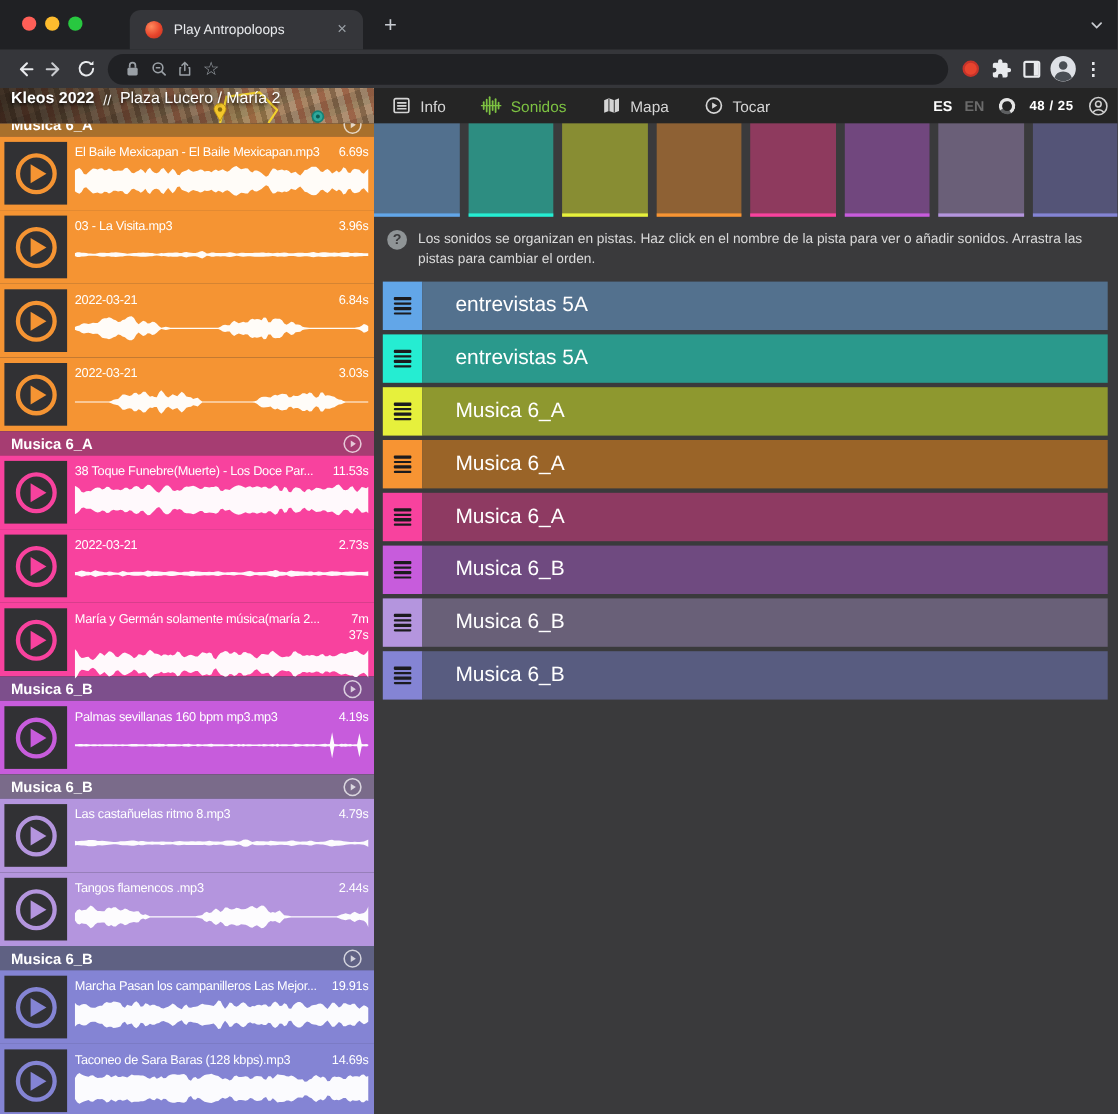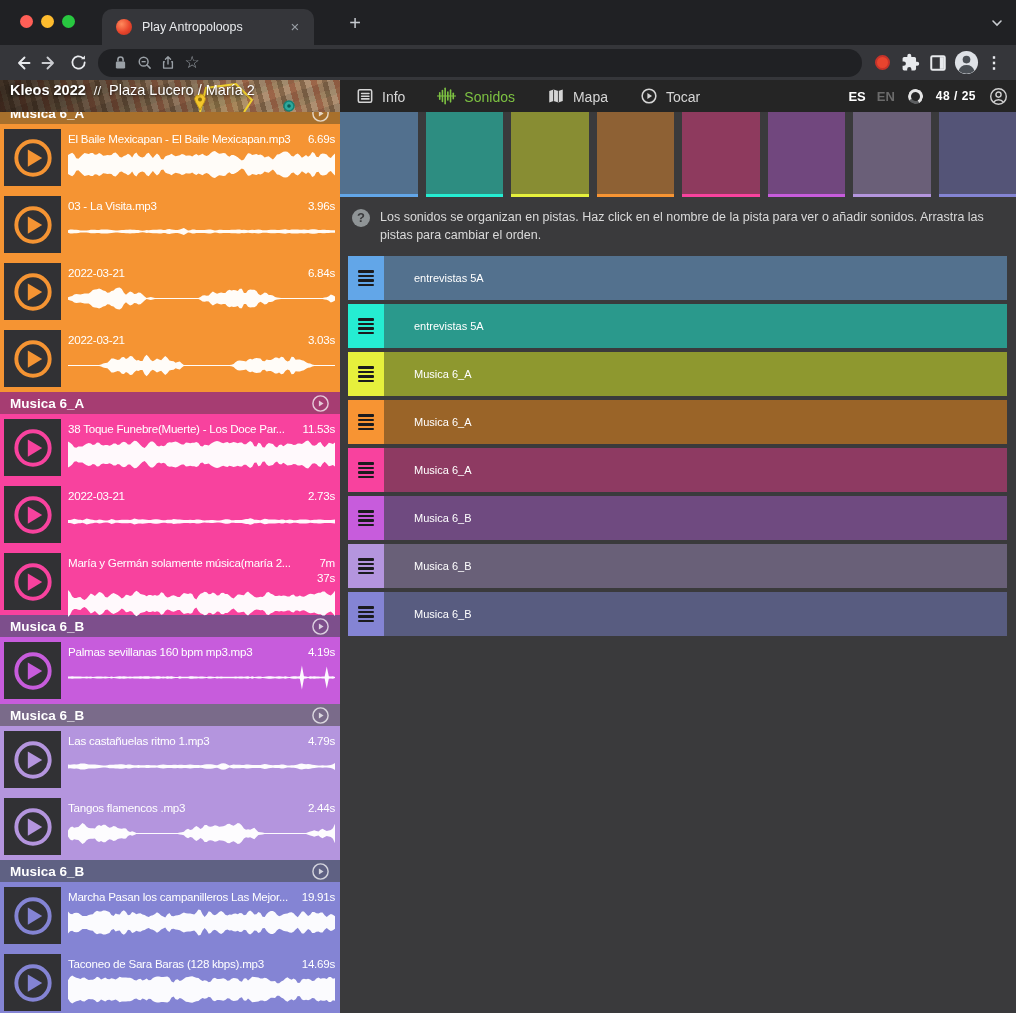--- a/index.html
+++ b/index.html
@@ -4,21 +4,21 @@
 <style>
   * { box-sizing: border-box; margin: 0; padding: 0; }
   html,body { width:1016px; height:1013px; overflow:hidden; }
   body { font-family:"Liberation Sans", sans-serif; background:#3A3A3C; color:#fff; }
 
   
   .tabstrip { position:relative; height:45px; background:#202124; }
   .traffic { position:absolute; top:15px; left:20px; display:flex; gap:8px; }
   .light { width:13px; height:13px; border-radius:50%; }
   .light.red{ background:#ff5f57; } .light.yellow{ background:#febc2e; } .light.green{ background:#28c840; }
-  .tab { position:absolute; left:102px; bottom:0; width:212px; height:36px; background:#35363a;
+  .tab { position:absolute; left:118px; bottom:0; width:212px; height:36px; background:#35363a;
          border-radius:10px 10px 0 0; display:flex; align-items:center; padding:0 10px 0 14px; }
   .favicon { width:16px; height:16px; border-radius:50%;
              background:radial-gradient(circle at 35% 32%, #ff8a5c 0%, #e8452c 55%, #b53220 100%); flex:none; }
   .tab-title { flex:1; font-size:12.5px; color:#e8eaed; margin-left:10px; white-space:nowrap; overflow:hidden; }
   .tab-close { color:#9aa0a6; font-size:15px; width:18px; height:18px; line-height:17px; text-align:center; border-radius:50%; cursor:pointer; }
   .newtab { position:absolute; left:344px; top:13px; width:22px; height:22px; color:#c7cbd1; font-size:20px;
             line-height:20px; text-align:center; cursor:pointer; }
   .tab-chev { position:absolute; right:12px; top:16px; color:#c9ccd1; }
 
   .toolbar { height:35px; background:#35363a; display:flex; align-items:center; padding:0 8px; }
@@ -77,21 +77,21 @@
   .swatches { display:flex; gap:8px; height:85px; }
   .swatch { flex:1; border-bottom:3px solid transparent; cursor:pointer; }
   .hint { display:flex; gap:10px; padding:11px 14px 10px 12px; color:#dadada; font-size:12.5px; line-height:1.45; }
   .hint .q { width:18px; height:18px; border-radius:50%; background:#8f9496; color:#3a3a3c; font-weight:bold; font-size:13px;
              display:flex; align-items:center; justify-content:center; flex:none; margin-top:1px; }
   .hint .txt { max-width:648px; }
   .tracks { display:flex; flex-direction:column; gap:4px; margin:2px 9px 0 8px; }
   .track-row { display:flex; height:44px; cursor:pointer; }
   .track-grip { width:36px; flex:none; display:flex; flex-direction:column; align-items:center; justify-content:center; gap:2px; cursor:grab; }
   .track-grip i { display:block; width:16px; height:2.5px; background:#1b1b1e; border-radius:1px; }
-  .track-name-area { flex:1; display:flex; align-items:center; padding-left:30px; font-size:11px; color:#fff; }
+  .track-name-area { flex:1; display:flex; align-items:center; padding-left:30px; font-size:19px; color:#fff; }
 </style>
 </head>
 <body>
 
 <div class="tabstrip">
   <div class="traffic">
     <span class="light red"></span>
     <span class="light yellow"></span>
     <span class="light green"></span>
   </div>
@@ -439,21 +439,21 @@
     <div class="clip" style="background:#B495DE">
       <button class="play">
             <svg width="46" height="46" viewBox="0 0 40 40">
               <circle cx="20" cy="20" r="14.5" fill="none" stroke="#B495DE" stroke-width="3.4"></circle>
               <path d="M15.5 12.5 L28 20 L15.5 27.5 Z" fill="#B495DE"></path>
             </svg>
           </button>
       <div class="clip-body">
         <span class="clip-title">
           <span class="dur">4.79s</span>
-          <span class="nm">Las castañuelas ritmo 1.mp3</span>
+          <span class="nm">Las castañuelas ritmo 8.mp3</span>
         </span>
         <svg class="wave" viewBox="0 0 268 31" preserveAspectRatio="none">
               <polygon points="0.0,13.4 2.1,13.8 4.2,13.6 6.2,13.3 8.3,13.4 10.4,13.2 12.5,12.6 14.5,12.6 16.6,12.6 18.7,12.9 20.8,13.5 22.9,13.5 24.9,13.4 27.0,13.5 29.1,13.8 31.2,14.0 33.2,14.3 35.3,14.5 37.4,14.5 39.5,14.2 41.6,13.8 43.6,13.7 45.7,13.7 47.8,13.6 49.9,13.4 51.9,13.2 54.0,13.2 56.1,13.6 58.2,14.0 60.2,13.6 62.3,13.5 64.4,14.1 66.5,14.3 68.6,14.2 70.6,14.1 72.7,14.2 74.8,14.3 76.9,14.2 78.9,13.9 81.0,13.9 83.1,14.2 85.2,14.2 87.3,14.3 89.3,14.4 91.4,14.1 93.5,13.7 95.6,13.5 97.6,13.8 99.7,14.0 101.8,13.9 103.9,13.9 106.0,13.8 108.0,13.8 110.1,13.9 112.2,13.8 114.3,13.8 116.3,13.9 118.4,14.0 120.5,13.7 122.6,13.4 124.7,13.7 126.7,14.1 128.8,13.9 130.9,14.0 133.0,14.3 135.0,14.0 137.1,13.4 139.2,13.2 141.3,13.2 143.3,13.2 145.4,13.4 147.5,13.9 149.6,14.3 151.7,13.5 153.7,12.4 155.8,12.2 157.9,12.4 160.0,13.6 162.0,14.5 164.1,13.9 166.2,13.6 168.3,13.7 170.4,13.7 172.4,13.7 174.5,14.1 176.6,13.9 178.7,13.4 180.7,13.5 182.8,13.7 184.9,13.9 187.0,14.1 189.1,14.1 191.1,13.9 193.2,13.9 195.3,13.6 197.4,13.0 199.4,13.2 201.5,13.7 203.6,14.0 205.7,14.2 207.8,14.1 209.8,14.1 211.9,13.9 214.0,13.4 216.1,13.4 218.1,14.0 220.2,14.4 222.3,14.4 224.4,14.2 226.4,14.2 228.5,13.9 230.6,13.4 232.7,12.7 234.8,12.4 236.8,13.0 238.9,13.2 241.0,13.1 243.1,13.3 245.1,13.7 247.2,14.1 249.3,14.3 251.4,14.5 253.5,14.4 255.5,14.2 257.6,14.4 259.7,14.4 261.8,14.3 263.8,14.1 265.9,13.2 268.0,12.1 268.0,18.9 265.9,17.8 263.8,16.9 261.8,16.7 259.7,16.6 257.6,16.6 255.5,16.8 253.5,16.6 251.4,16.5 249.3,16.7 247.2,16.9 245.1,17.3 243.1,17.7 241.0,17.9 238.9,17.8 236.8,18.0 234.8,18.6 232.7,18.3 230.6,17.6 228.5,17.1 226.4,16.8 224.4,16.8 222.3,16.6 220.2,16.6 218.1,17.0 216.1,17.6 214.0,17.6 211.9,17.1 209.8,16.9 207.8,16.9 205.7,16.8 203.6,17.0 201.5,17.3 199.4,17.8 197.4,18.0 195.3,17.4 193.2,17.1 191.1,17.1 189.1,16.9 187.0,16.9 184.9,17.1 182.8,17.3 180.7,17.5 178.7,17.6 176.6,17.1 174.5,16.9 172.4,17.3 170.4,17.3 168.3,17.3 166.2,17.4 164.1,17.1 162.0,16.5 160.0,17.4 157.9,18.6 155.8,18.8 153.7,18.6 151.7,17.5 149.6,16.7 147.5,17.1 145.4,17.6 143.3,17.8 141.3,17.8 139.2,17.8 137.1,17.6 135.0,17.0 133.0,16.7 130.9,17.0 128.8,17.1 126.7,16.9 124.7,17.3 122.6,17.6 120.5,17.3 118.4,17.0 116.3,17.1 114.3,17.2 112.2,17.2 110.1,17.1 108.0,17.2 106.0,17.2 103.9,17.1 101.8,17.1 99.7,17.0 97.6,17.2 95.6,17.5 93.5,17.3 91.4,16.9 89.3,16.6 87.3,16.7 85.2,16.8 83.1,16.8 81.0,17.1 78.9,17.1 76.9,16.8 74.8,16.7 72.7,16.8 70.6,16.9 68.6,16.8 66.5,16.7 64.4,16.9 62.3,17.5 60.2,17.4 58.2,17.0 56.1,17.4 54.0,17.8 51.9,17.8 49.9,17.6 47.8,17.4 45.7,17.3 43.6,17.3 41.6,17.2 39.5,16.8 37.4,16.5 35.3,16.5 33.2,16.7 31.2,17.0 29.1,17.2 27.0,17.5 24.9,17.6 22.9,17.5 20.8,17.5 18.7,18.1 16.6,18.4 14.5,18.4 12.5,18.4 10.4,17.8 8.3,17.6 6.2,17.7 4.2,17.4 2.1,17.2 0.0,17.6 " fill="#ffffff" fill-opacity="0.97"></polygon>
             </svg>
       </div>
     </div>
     <div class="clip" style="background:#B495DE">
       <button class="play">
             <svg width="46" height="46" viewBox="0 0 40 40">
               <circle cx="20" cy="20" r="14.5" fill="none" stroke="#B495DE" stroke-width="3.4"></circle>

